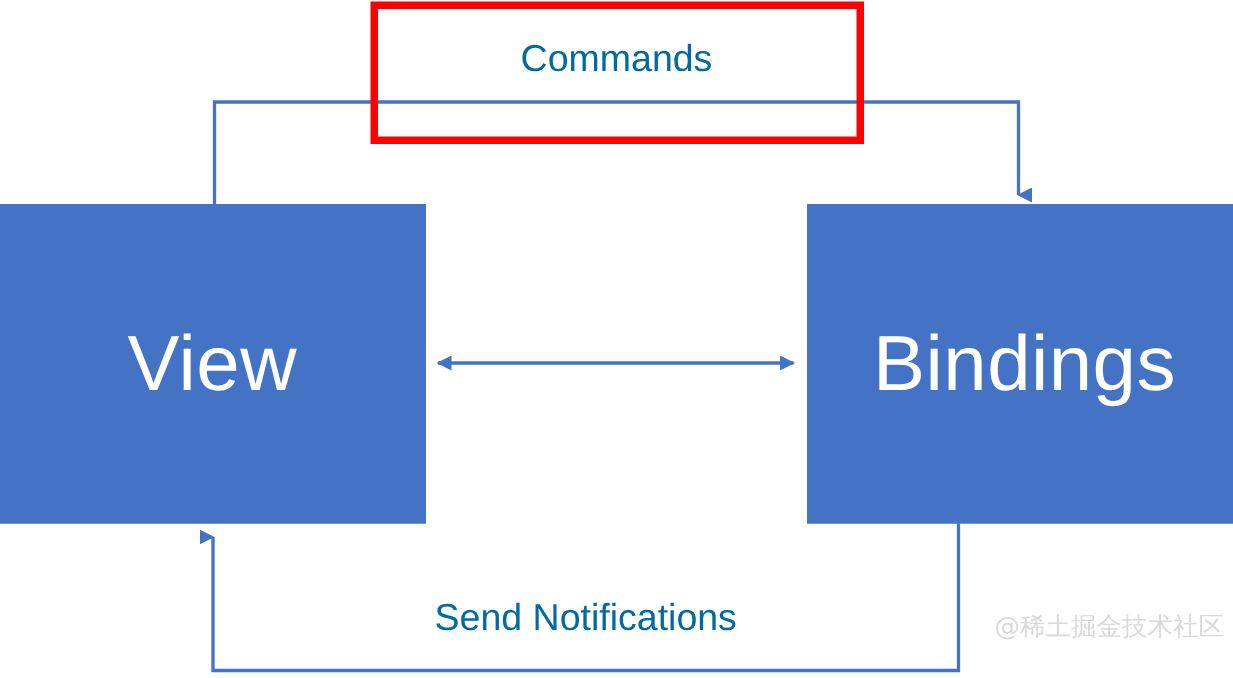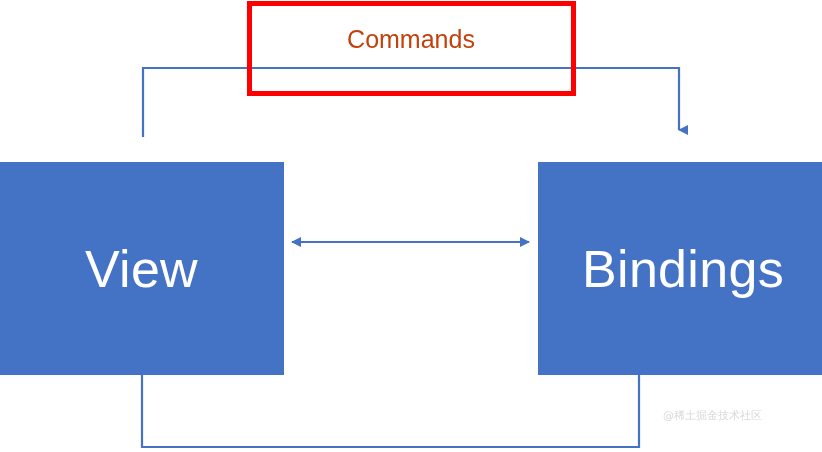--- a/index.html
+++ b/index.html
@@ -24,21 +24,20 @@
   }
   .node-box {
     position: absolute;
     background: #4472C4;
     border: 1px solid #4472C4;
     box-sizing: border-box;
     display: flex;
     align-items: center;
     justify-content: center;
     z-index: 2;
-    margin-top: 26px;
   }
   .node-label {
     color: #ffffff;
     font-size: 52px;
     font-weight: 400;
     line-height: 1;
     letter-spacing: 0.3px;
     white-space: nowrap;
   }
   #node-view {
@@ -48,21 +47,21 @@
     height: 213px;
   }
   #node-viewmodel {
     left: 538px;
     top: 136px;
     width: 290px;
     height: 213px;
   }
   .edge-label {
     position: absolute;
-    color: #c2410c;
+    color: #0369a1;
     font-size: 25px;
     line-height: 1;
     white-space: nowrap;
     z-index: 3;
   }
   #label-commands {
     left: 0;
     top: 27px;
     width: 822px;
     text-align: center;
@@ -88,21 +87,21 @@
     border: 5px solid #FF0000;
     box-sizing: border-box;
     background: transparent;
     z-index: 4;
   }
   #watermark {
     position: absolute;
     left: 663px;
     top: 410px;
     color: #D9D9D9;
-    font-size: 11px;
+    font-size: 17px;
     line-height: 1;
     white-space: nowrap;
     z-index: 3;
     font-family: "DejaVu Sans", sans-serif;
   }
 </style>
 </head>
 <body>
 
 <div id="diagram-root">
@@ -134,18 +133,19 @@
     <span class="node-label" data-bind="diagram.nodes.0.label">View</span>
   </div>
 
   <div class="node-box" id="node-viewmodel">
     <span class="node-label" data-bind="diagram.nodes.1.label">Bindings</span>
   </div>
 
   <div class="edge-label" id="label-commands" data-bind="diagram.edges.0.label">Commands</div>
 
 
+  <div class="edge-label" id="label-send-notifications" data-bind="diagram.edges.2.label">Send Notifications</div>
 
   <div id="highlight-rect"></div>
 
   <div id="watermark" data-bind="diagram.watermark">@稀土掘金技术社区</div>
 
 </div>
 
 </body></html>

